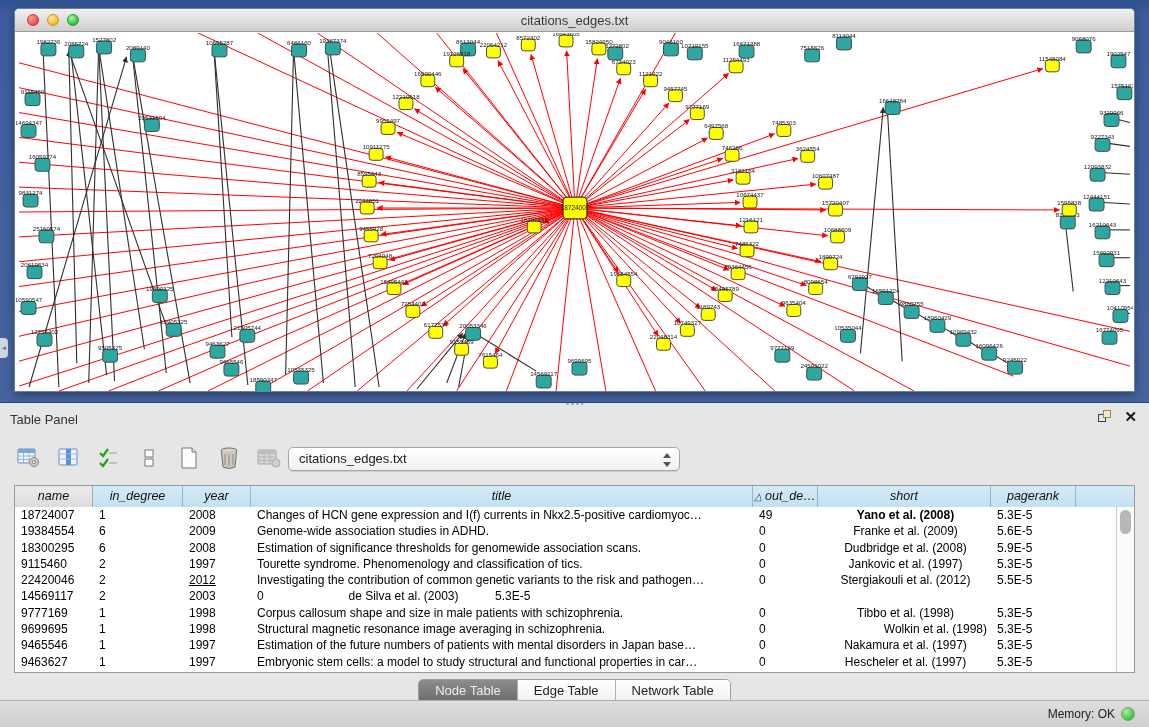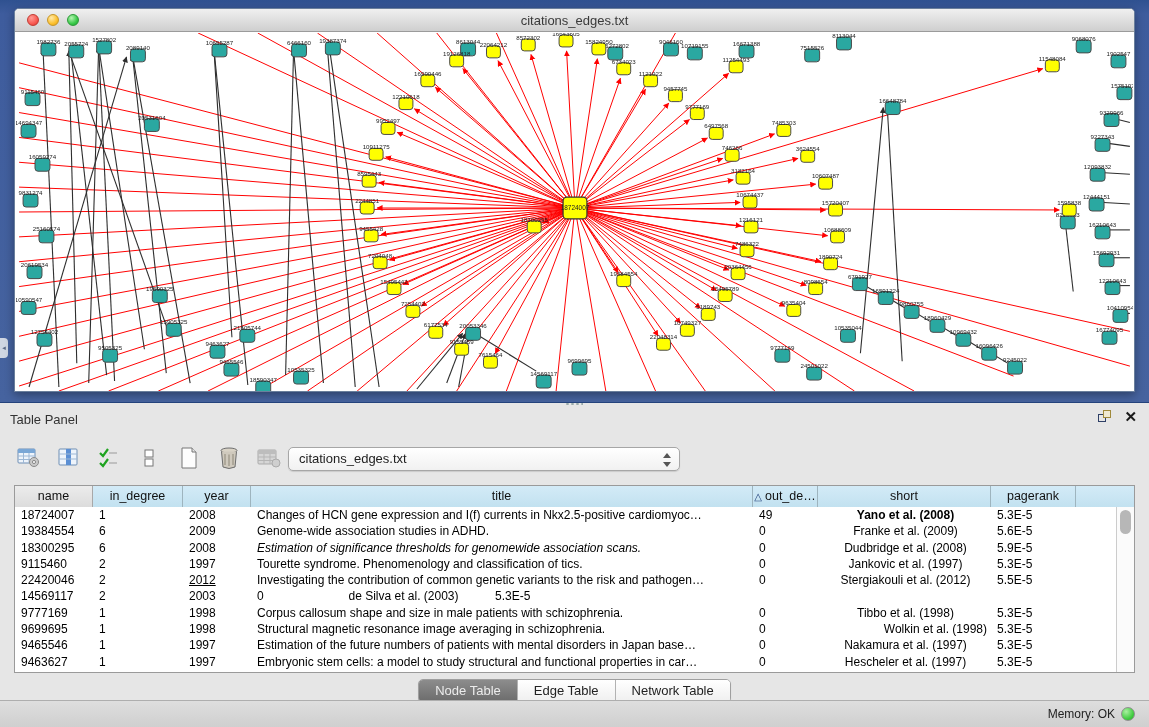--- a/index.html
+++ b/index.html
@@ -49,21 +49,21 @@
     border:1px solid #a6a6a6; border-radius:5px; background:linear-gradient(#ffffff,#f1f1f1);
     font-size:13px; color:#222; line-height:22px; padding-left:10px;
     box-shadow:0 1px 1px rgba(0,0,0,.12); }
   .combo .arrows { position:absolute; right:7px; top:4px; width:9px; height:16px; }
   .combo .arrows i { position:absolute; left:0; width:0; height:0; border-left:4.5px solid transparent; border-right:4.5px solid transparent; }
   .combo .arrows .up { top:1px; border-bottom:5px solid #555; }
   .combo .arrows .dn { bottom:1px; border-top:5px solid #555; }
 
   .grid { position:absolute; left:14px; top:82px; width:1121px; height:188px;
     background:#fff; border:1px solid #9a9a9a; }
-  .grid-header { display:flex; height:21px; border-bottom:1px solid #8fa3ad; }
+  .grid-header { display:flex; height:21px; border-bottom:1px solid #8fa3ad;font-style:italic; }
   .gh-cell { height:21px; border-right:1px solid #9eb4be; background:linear-gradient(#d3ebf7,#c2e1f0);
     font-size:12.5px; color:#111; text-align:center; line-height:20px;
     overflow:hidden; white-space:nowrap; flex:0 0 auto; }
   .gh-cell.gray { background:linear-gradient(#ececec,#dcdcdc); border-right:1px solid #a8a8a8; }
   .gh-cell.fill { flex:1 1 auto; border-right:none; }
   .sort-tri { color:#23407a; font-size:10px; margin-right:3px; }
   .grid-body { position:absolute; left:0; top:21px; right:18px; bottom:0; overflow:hidden; }
   .grow { display:flex; height:16.3px; }
   .gcell { flex:0 0 auto; font-size:12px; color:#000; line-height:16.3px;
     white-space:nowrap; overflow:hidden; padding:0 4px 0 6px; }
@@ -770,21 +770,21 @@
           <div class="gcell" style="width: 502px; text-align: left;">Genome-wide association studies in ADHD.</div>
           <div class="gcell" style="width: 65px; text-align: left;">0</div>
           <div class="gcell" style="width: 173px; text-align: center;">Franke et al. (2009)</div>
           <div class="gcell" style="width: 85px; text-align: left;">5.6E-5</div>
           <div class="gcell" style="width: 52px; text-align: left;"></div>
         </div>
         <div class="grow">
           <div class="gcell" style="width: 78px; text-align: left;">18300295</div>
           <div class="gcell" style="width: 90px; text-align: left;">6</div>
           <div class="gcell" style="width: 68px; text-align: left;">2008</div>
-          <div class="gcell" style="width: 502px; text-align: left; font-style: italic;">Estimation of significance thresholds for genomewide association scans.</div>
+          <div class="gcell" style="width: 502px; text-align: left;">Estimation of significance thresholds for genomewide association scans.</div>
           <div class="gcell" style="width: 65px; text-align: left;">0</div>
           <div class="gcell" style="width: 173px; text-align: center;">Dudbridge et al. (2008)</div>
           <div class="gcell" style="width: 85px; text-align: left;">5.9E-5</div>
           <div class="gcell" style="width: 52px; text-align: left;"></div>
         </div>
         <div class="grow">
           <div class="gcell" style="width: 78px; text-align: left;">9115460</div>
           <div class="gcell" style="width: 90px; text-align: left;">2</div>
           <div class="gcell" style="width: 68px; text-align: left;">1997</div>
           <div class="gcell" style="width: 502px; text-align: left;">Tourette syndrome. Phenomenology and classification of tics.</div>

